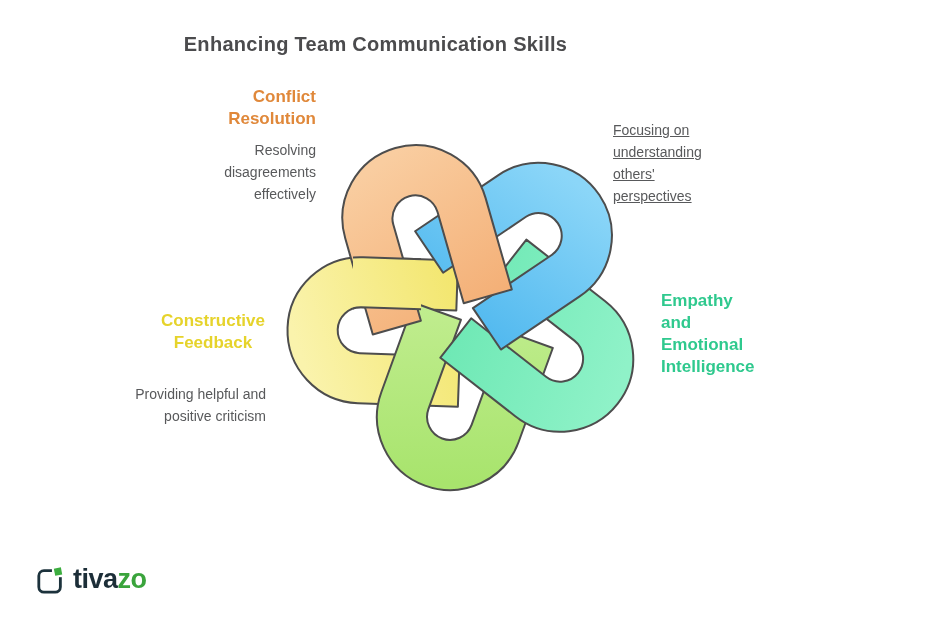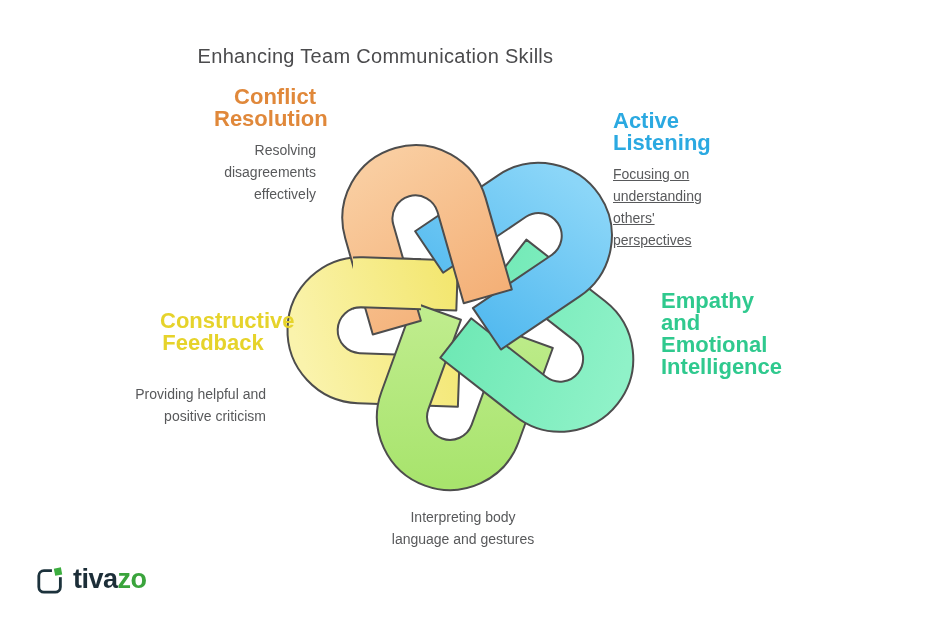--- a/index.html
+++ b/index.html
@@ -2,27 +2,27 @@
 <html><head>
 <meta charset="utf-8">
 <style>
   html,body{margin:0;padding:0;}
   body{
     width:929px;height:630px;position:relative;overflow:hidden;
     background:#ffffff;
     font-family:"Liberation Sans", sans-serif;
   }
   .title{
-    position:absolute;top:45px;left:0;width:751px;
-    text-align:center;font-size:20px;font-weight:normal;color:#4b4b4d;
+    position:absolute;top:33px;left:0;width:751px;
+    text-align:center;font-size:20px;font-weight:bold;color:#4b4b4d;
     letter-spacing:.3px;
   }
   .knot-svg{position:absolute;left:0;top:0;}
   .section{position:absolute;}
-  .section .heading{font-size:22px;line-height:22px;font-weight:bold;}
+  .section .heading{font-size:17px;line-height:22px;font-weight:bold;}
   .section .desc{font-size:14px;line-height:22px;color:#58595b;margin-top:9px;}
 
   .sec-conflict{right:613px;top:86px;width:132px;text-align:right;}
   .sec-conflict .heading{width:102px;margin-left:auto;}
   .sec-active{left:613px;top:110px;width:150px;text-align:left;}
   .sec-active .desc{width:118px;text-decoration:underline;}
   .sec-empathy{left:661px;top:290px;width:140px;text-align:left;}
   .sec-empathy .heading{width:106px;}
   .sec-empathy .desc{width:134px;}
   .sec-constructive{right:663px;top:310px;width:140px;text-align:right;}
@@ -92,30 +92,28 @@
     </g>
   </g>
 </svg>
 
 <div class="section sec-conflict">
   <div class="heading" style="color: rgb(224, 136, 58);">Conflict Resolution</div>
   <div class="desc">Resolving disagreements effectively</div>
 </div>
 
 <div class="section sec-active">
-  <div class="heading" style="color: rgb(43, 169, 225);">Active Listening</div>
   <div class="desc">Focusing on understanding others' perspectives</div>
 </div>
 
 <div class="section sec-empathy">
   <div class="heading" style="color: rgb(47, 201, 142);">Empathy and Emotional Intelligence</div>
 </div>
 
 <div class="section sec-nonverbal">
-  <div class="desc">Interpreting body language and gestures</div>
 </div>
 
 <div class="section sec-constructive">
   <div class="heading" style="color: rgb(230, 211, 43);">Constructive Feedback</div>
   <div class="desc">Providing helpful and positive criticism</div>
 </div>
 
 <div class="logo">
   <svg width="30" height="30" viewBox="0 0 32 32">
     <rect x="3" y="6" width="23" height="23" rx="5.5" fill="none" stroke-width="3" stroke="#1c323c"></rect>

